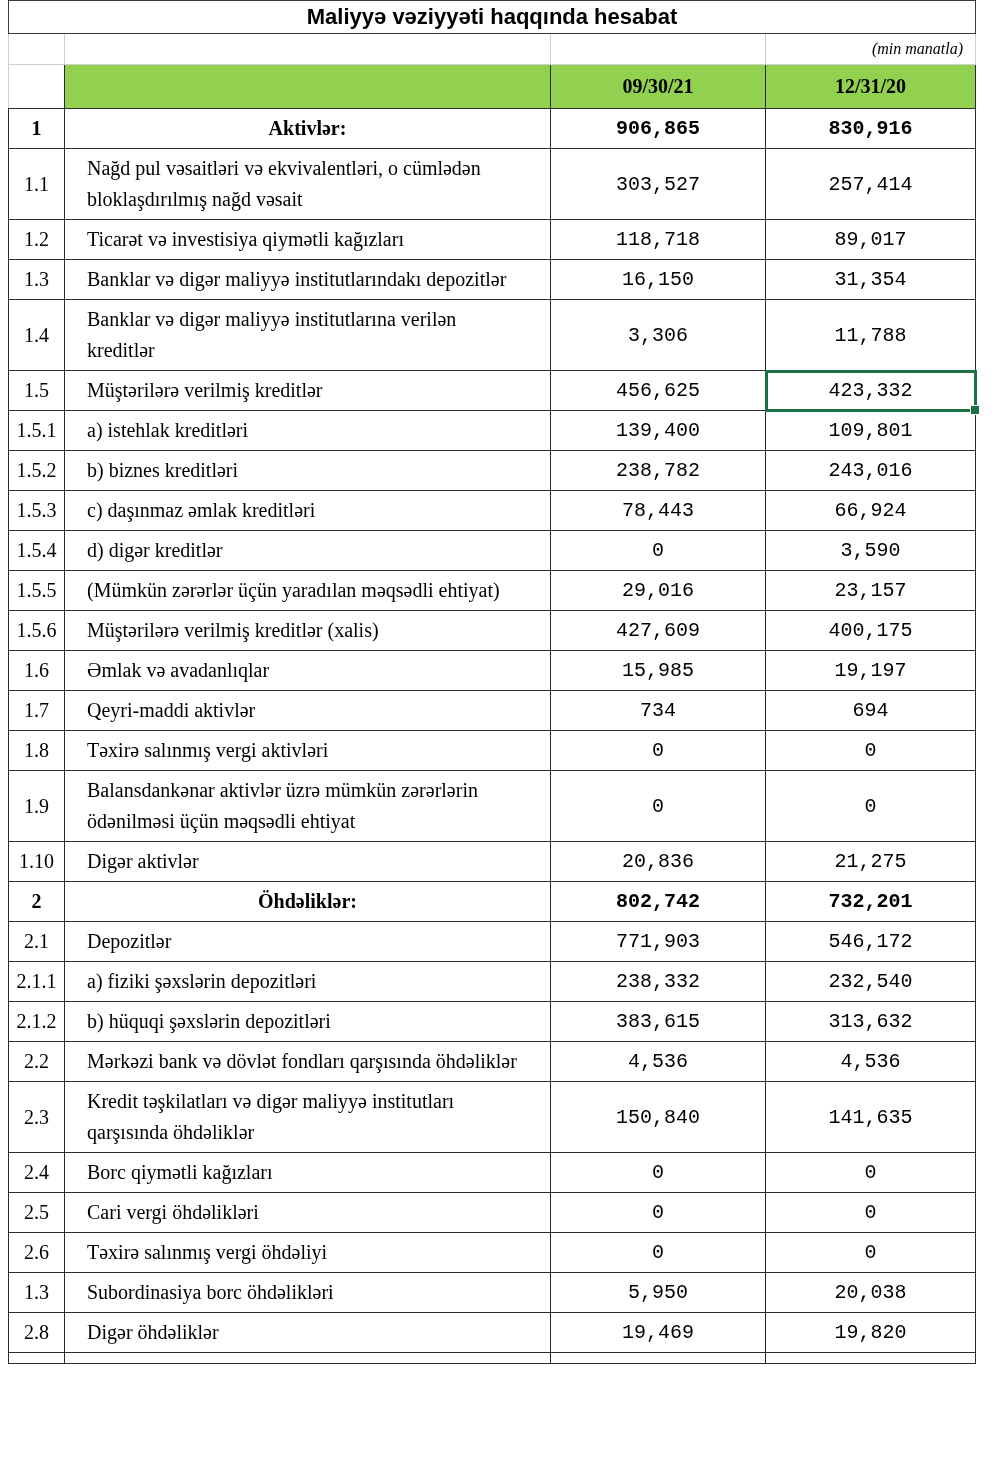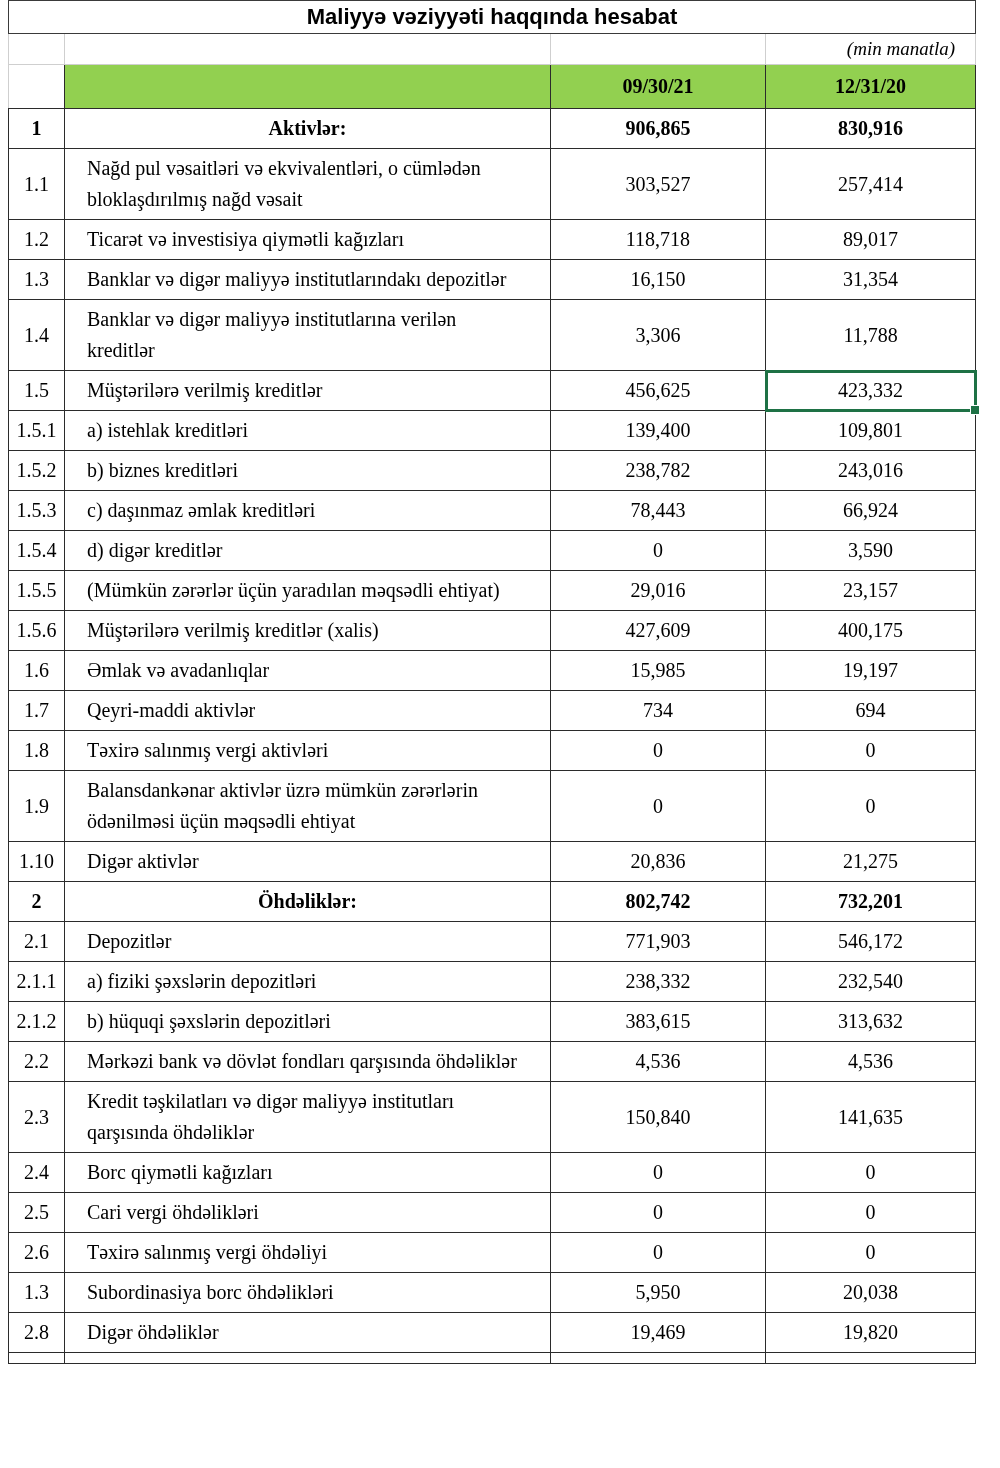--- a/index.html
+++ b/index.html
@@ -19,32 +19,32 @@
     border:1px solid #3a3a3a;
     font-family:"Liberation Sans", sans-serif;
     font-weight:bold;font-size:22px;text-align:center;
     height:33px;background:#fff;
   }
   
   .note-row td{
     border:1px solid #cfcfcf;border-top:none;height:31px;background:#fff;
   }
   .note-row td.note-cell{
-    font-style:italic;font-size:19px;text-align:right;padding-right:20px;
+    font-style:italic;font-size:16px;text-align:right;padding-right:12px;
   }
   
   .header-row th{
     background:#92D050;height:44px;font-size:20px;font-weight:bold;text-align:center;
   }
   .header-row th.corner{background:#ffffff;border:1px solid #cfcfcf;border-right:1px solid #2b2b2b;border-bottom:1px solid #2b2b2b;}
 
   tbody tr{height:37px;}
   td.c-id{text-align:center;font-size:20px;padding:2px 2px;}
   td.c-label{text-align:left;font-size:20px;padding:4px 22px;line-height:1.55;}
-  td.c-val{text-align:center;font-size:20px;padding:2px 4px;}
+  td.c-val{text-align:center;font-size:20px;padding:2px 4px;font-family:Liberation Mono, monospace;}
   tr.section td{font-weight:bold;}
   tr.section td.c-label{text-align:center;}
   tr.partial{height:11px;}
   tr.partial td{height:11px;padding:0;}
 
   
   td.selected{
     position:relative;
     outline:3px solid #1E7145;
     outline-offset:-2px;

